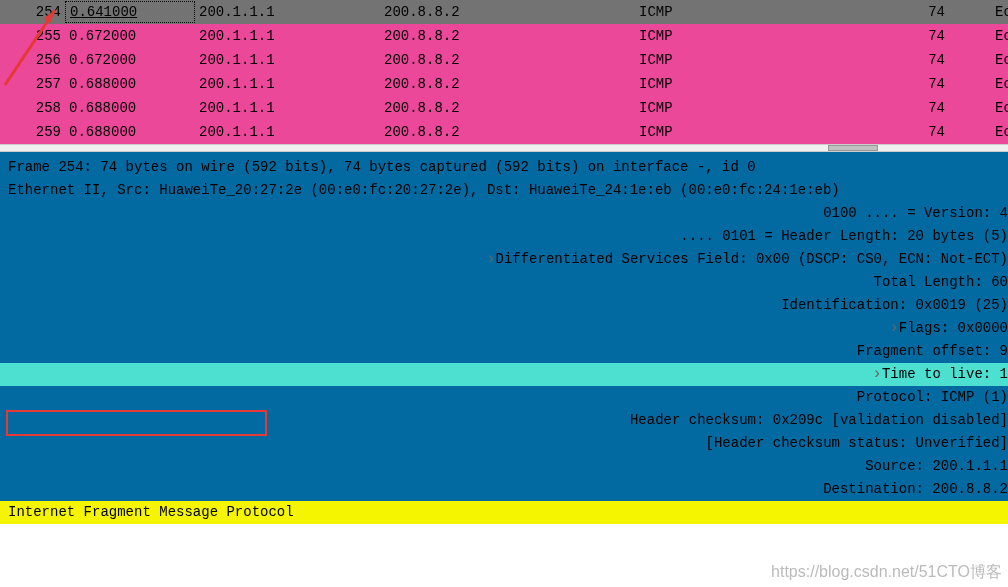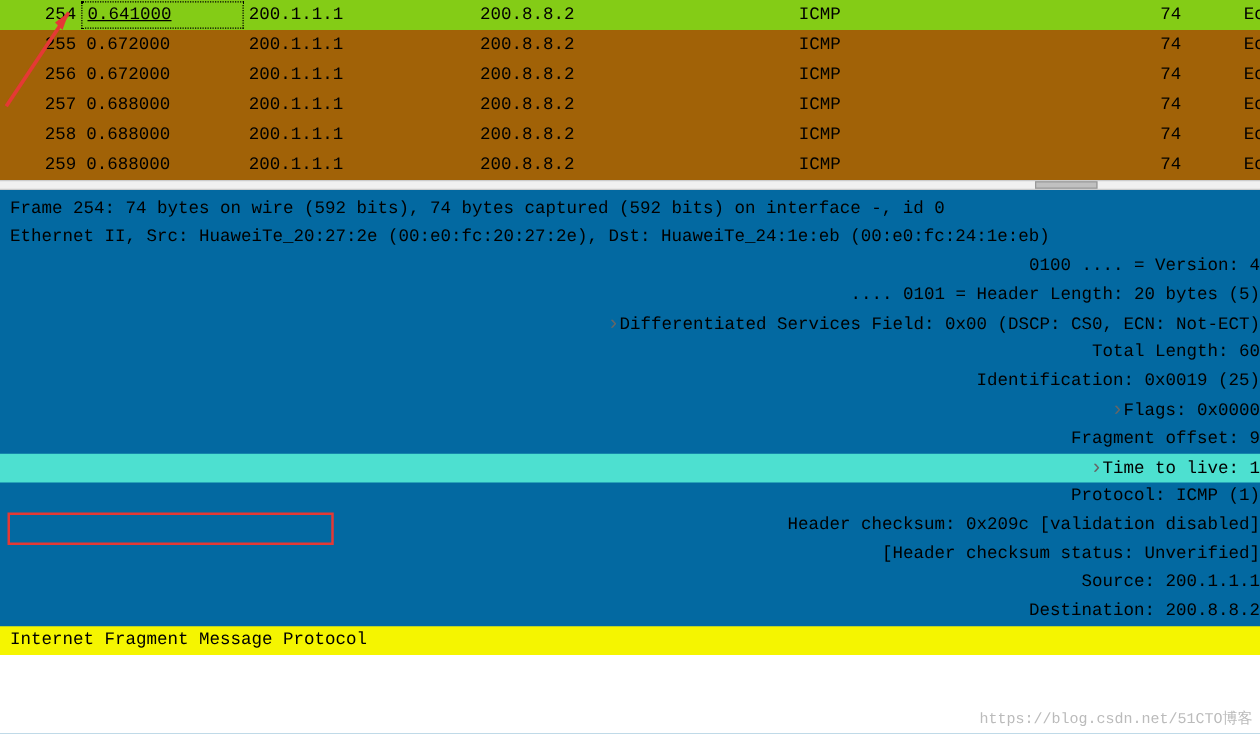--- a/index.html
+++ b/index.html
@@ -13,25 +13,25 @@
       position: relative;
     }
     .packet-list {
       background: #fce4ec;
       width: 100%;
     }
     .packet-row {
       display: flex;
       height: 24px;
       line-height: 24px;
-      background: #a16207;
+      background: #ec4899;
       white-space: nowrap;
     }
     .packet-row.selected {
-      background: #84cc16;
+      background: #737373;
     }
     .packet-row .col-no { width: 65px; text-align: right; padding-right: 4px; }
     .packet-row .col-time { width: 130px; padding-left: 4px; }
     .packet-row .col-src { width: 185px; padding-left: 4px; }
     .packet-row .col-dst { width: 255px; padding-left: 4px; }
     .packet-row .col-proto { width: 280px; padding-left: 4px; }
     .packet-row .col-len { width: 30px; text-align: right; }
     .packet-row .col-info { padding-left: 6px; flex: 1; overflow: hidden; margin-left: 44px; }
     .packet-row.selected .col-time {
       border: 1px dotted #000;
@@ -89,22 +89,22 @@
       position: absolute;
       border: 2px solid #e53935;
       pointer-events: none;
       z-index: 50;
     }
     .watermark {
       position: absolute;
       right: 6px;
       bottom: 4px;
       color: #bbb;
-      font-size: 12px;
-      font-family: Liberation Mono, monospace;
+      font-size: 16px;
+      font-family: Liberation Sans, sans-serif;
       z-index: 200;
     }
   </style>
 </head>
 <body>
 
 <div class="packet-list" id="packet-list">
     <div class="packet-row selected">
       <span class="col-no">254</span>
       <span class="col-time">0.641000</span>

